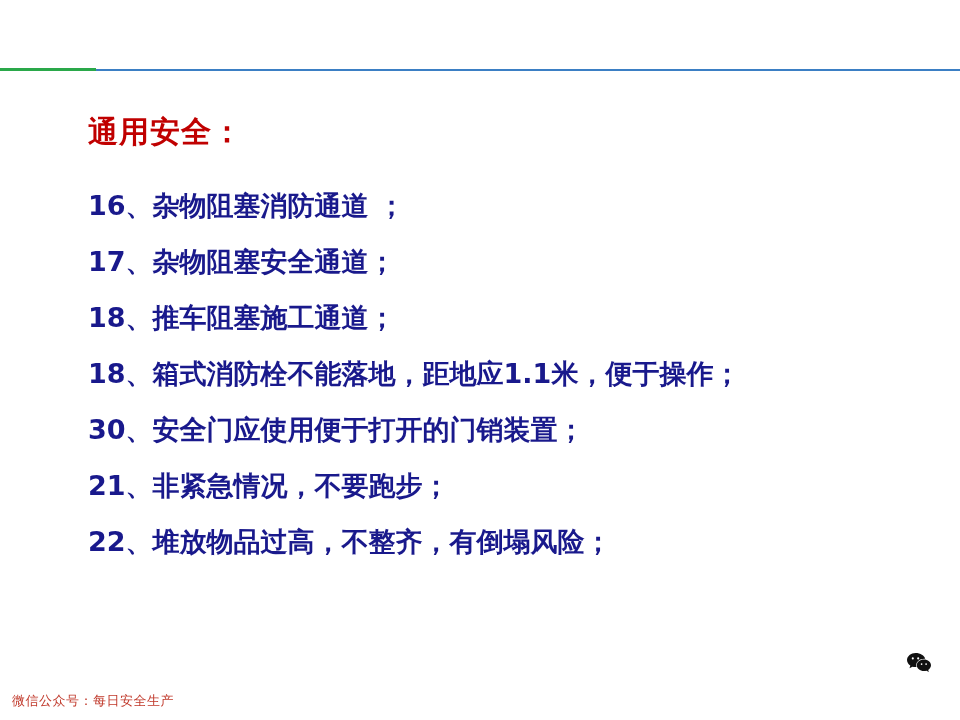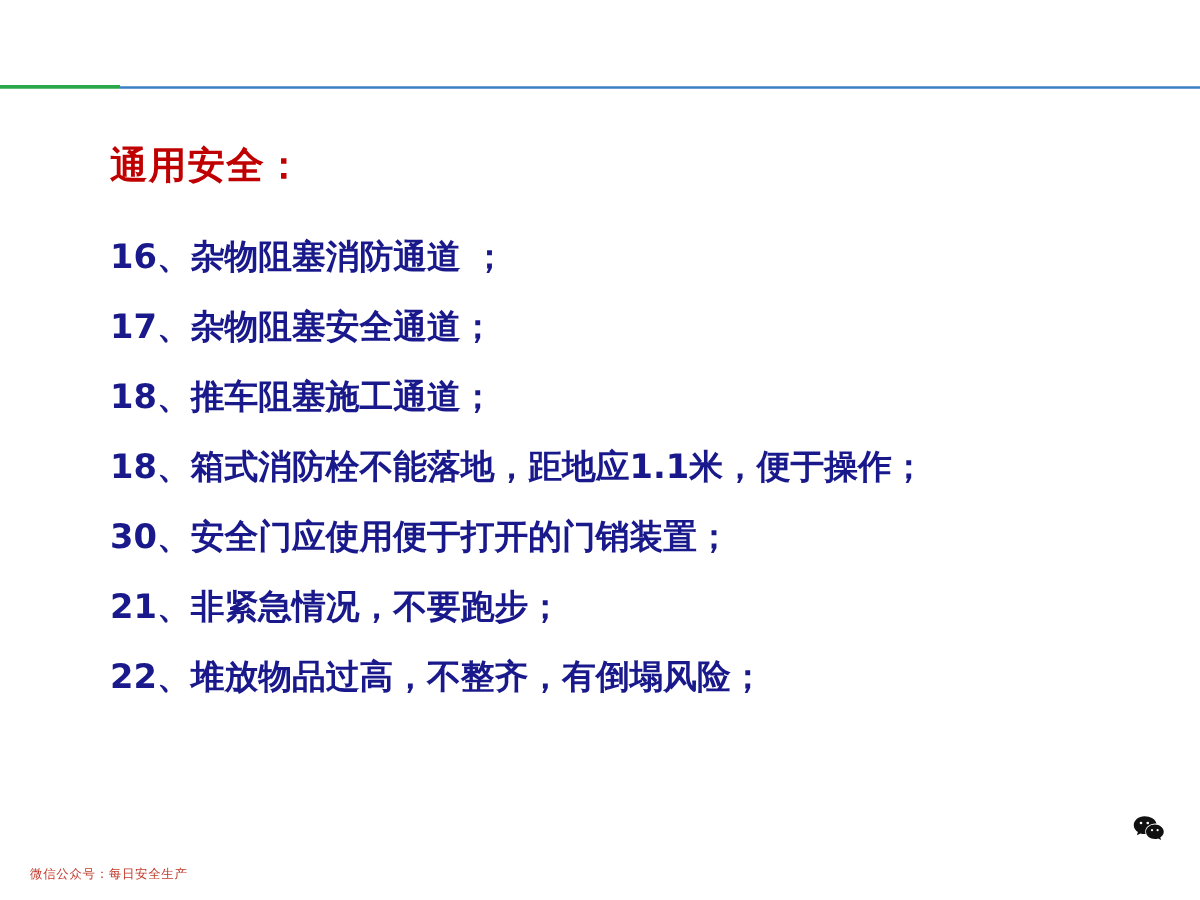--- a/index.html
+++ b/index.html
@@ -65,23 +65,23 @@
     color: #19198c;
     font-size: 27px;
     font-weight: bold;
     line-height: 56px;
     white-space: nowrap;
     font-family: "DejaVu Sans", sans-serif;
   }
   
   .wm-left {
     position: absolute;
-    left: 24px;
+    left: 12px;
     top: 692px;
-    font-size: 10px;
+    font-size: 13px;
     color: #c0392b;
     font-family: Liberation Sans, sans-serif;
     letter-spacing: 0.5px;
   }
   
   .badge {
     position: absolute;
     right: 28px;
     top: 652px;
     display: flex;

